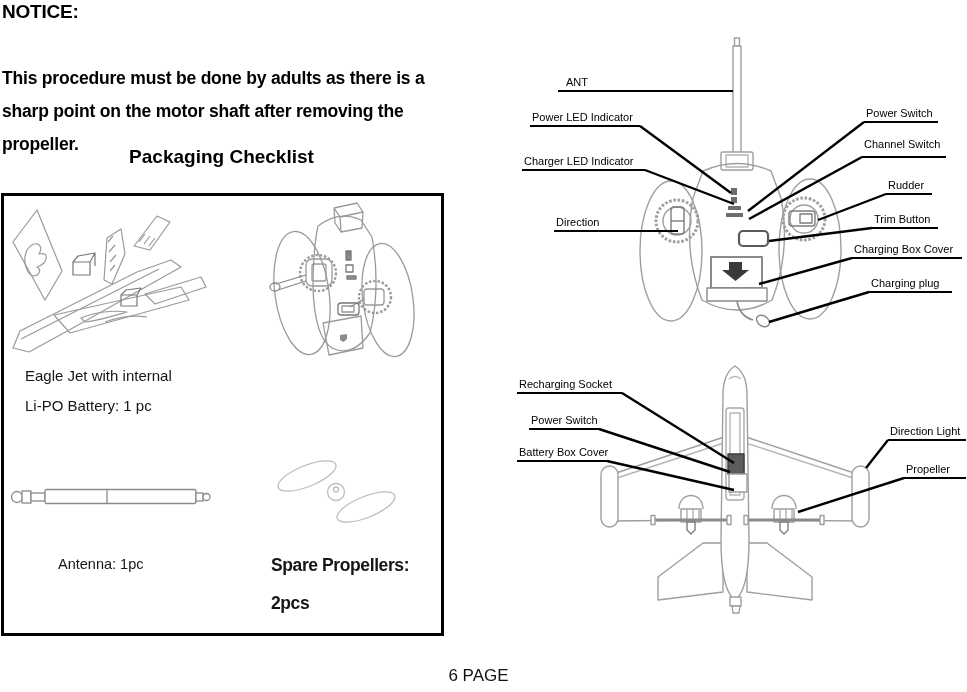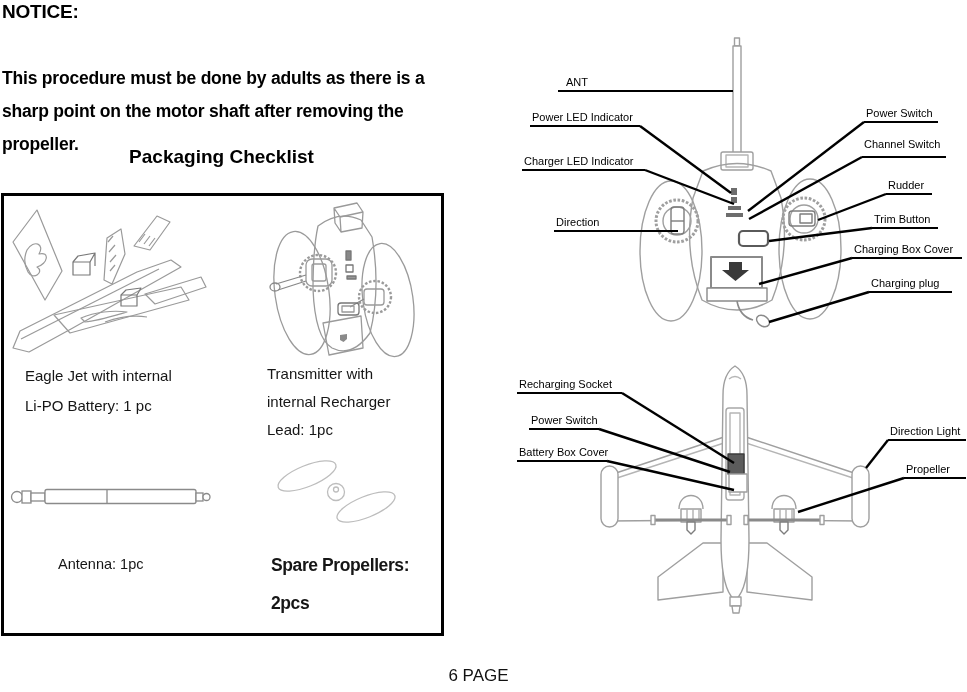--- a/index.html
+++ b/index.html
@@ -117,23 +117,20 @@
       <g fill="#fff" stroke="#bdbdbd" stroke-width="1.3">
         <ellipse cx="33" cy="22" rx="31" ry="10.5" transform="rotate(-22 33 22)"></ellipse>
         <ellipse cx="92" cy="53" rx="31" ry="10.5" transform="rotate(-22 92 53)"></ellipse>
         <circle cx="62" cy="38" r="8.5"></circle>
         <circle cx="62" cy="35.5" r="2.5"></circle>
       </g>
     </svg>
 
     <div class="cap cap1" style="left:21px;top:165px;">Eagle Jet with internal
 Li-PO Battery: 1 pc</div>
-    <div class="cap cap2" style="left:263px;top:164px;">Transmitter with
-internal Recharger
-Lead: 1pc</div>
     <div class="cap cap3" style="left:54px;top:360px;">Antenna: 1pc</div>
     <div class="cap cap4" style="left:267px;top:350px;">Spare Propellers:
 2pcs</div>
   </div>
 
 
   <svg id="art-layer" width="967" height="692" viewBox="0 0 967 692">
 
     <g fill="none" stroke="#9f9f9f" stroke-width="1.4" stroke-linejoin="round">
 

